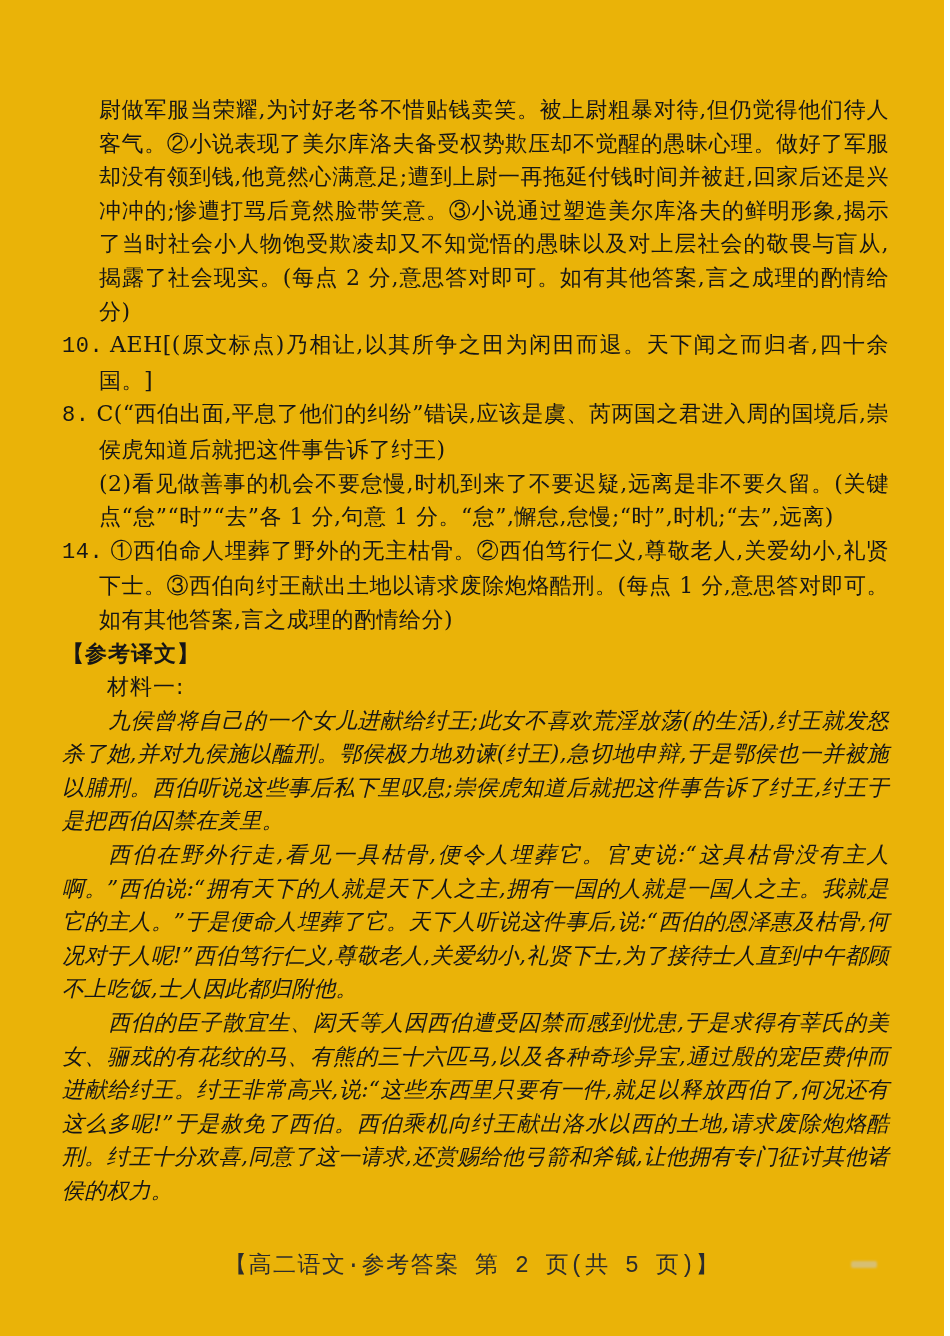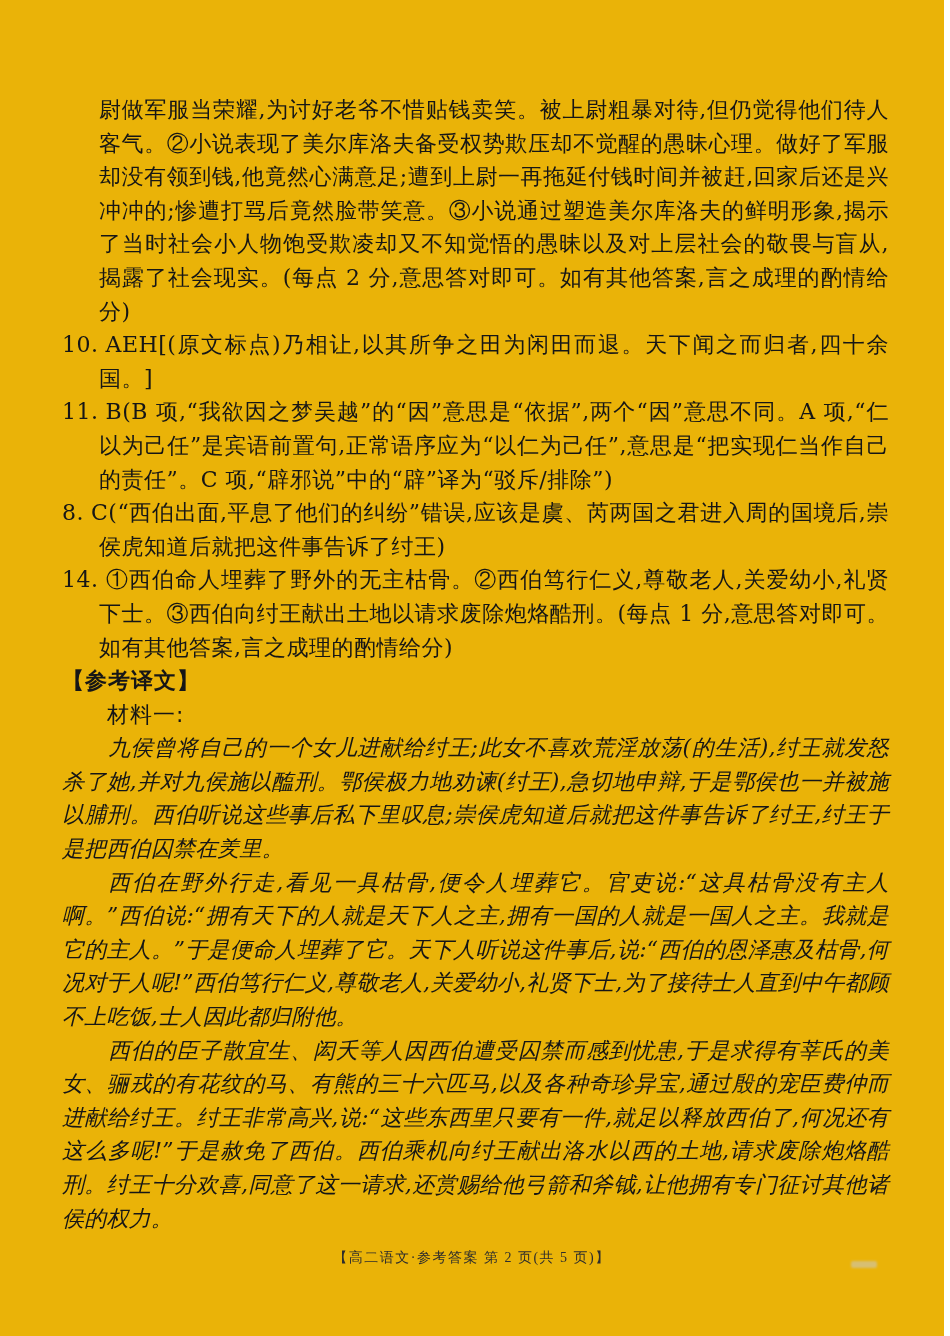--- a/index.html
+++ b/index.html
@@ -31,20 +31,21 @@
   .hang-block {
     padding-left: 37px;
   }
   
   .item-line {
     padding-left: 37px;
     text-indent: -37px;
   }
   .item-line .num {
     margin-right: 7px;
+    font-family: Liberation Mono, monospace;
   }
   
   .sub-para {
     padding-left: 37px;
   }
   .section-header {
     font-weight: bold;
     font-family: "DejaVu Sans", "Liberation Sans", sans-serif;
     letter-spacing: 1px;
   }
@@ -61,24 +62,24 @@
     font-style: italic;
     font-family: "DejaVu Serif", "Liberation Serif", serif;
     letter-spacing: 0.2px;
   }
   .page-footer {
     position: absolute;
     left: 0;
     right: 0;
     top: 1249px;
     text-align: center;
-    font-size: 14px;
+    font-size: 23px;
     color: #2d2d2d;
     letter-spacing: 1.5px;
-    font-family: Liberation Serif, serif;
+    font-family: Liberation Mono, monospace;
   }
   .scan-artifact {
     position: absolute;
     left: 851px;
     top: 1261px;
     width: 26px;
     height: 7px;
     background: #c9c9c9;
     opacity: 0.55;
     border-radius: 2px;
@@ -93,33 +94,29 @@
   <div class="content">
 
     <div class="hang-block">尉做军服当荣耀,为讨好老爷不惜贴钱卖笑。被上尉粗暴对待,但仍觉得他们待人客气。②小说表现了美尔库洛夫备受权势欺压却不觉醒的愚昧心理。做好了军服却没有领到钱,他竟然心满意足;遭到上尉一再拖延付钱时间并被赶,回家后还是兴冲冲的;惨遭打骂后竟然脸带笑意。③小说通过塑造美尔库洛夫的鲜明形象,揭示了当时社会小人物饱受欺凌却又不知觉悟的愚昧以及对上层社会的敬畏与盲从,揭露了社会现实。(每点 2 分,意思答对即可。如有其他答案,言之成理的酌情给分)</div>
 
     <div>
       <div class="item-line">
         <span class="num">10.</span><span>AEH[(原文标点)乃相让,以其所争之田为闲田而退。天下闻之而归者,四十余国。]</span>
       </div>
     </div>
 
-    <div>
-      <div class="item-line">
-        <span class="num">11.</span><span>B(B 项,“我欲因之梦吴越”的“因”意思是“依据”,两个“因”意思不同。A 项,“仁以为己任”是宾语前置句,正常语序应为“以仁为己任”,意思是“把实现仁当作自己的责任”。C 项,“辟邪说”中的“辟”译为“驳斥/排除”)</span>
-      </div>
-    </div>
 
     <div>
       <div class="item-line">
         <span class="num">8.</span><span>C(“西伯出面,平息了他们的纠纷”错误,应该是虞、芮两国之君进入周的国境后,崇侯虎知道后就把这件事告诉了纣王)</span>
       </div>
     </div>
 
     <div>
+      <div class="sub-para">(2)看见做善事的机会不要怠慢,时机到来了不要迟疑,远离是非不要久留。(关键点“怠”“时”“去”各 1 分,句意 1 分。“怠”,懈怠,怠慢;“时”,时机;“去”,远离)</div>
     </div>
 
     <div>
       <div class="item-line">
         <span class="num">14.</span><span>①西伯命人埋葬了野外的无主枯骨。②西伯笃行仁义,尊敬老人,关爱幼小,礼贤下士。③西伯向纣王献出土地以请求废除炮烙酷刑。(每点 1 分,意思答对即可。如有其他答案,言之成理的酌情给分)</span>
       </div>
     </div>
 
     <div class="section-header">【参考译文】</div>
 

